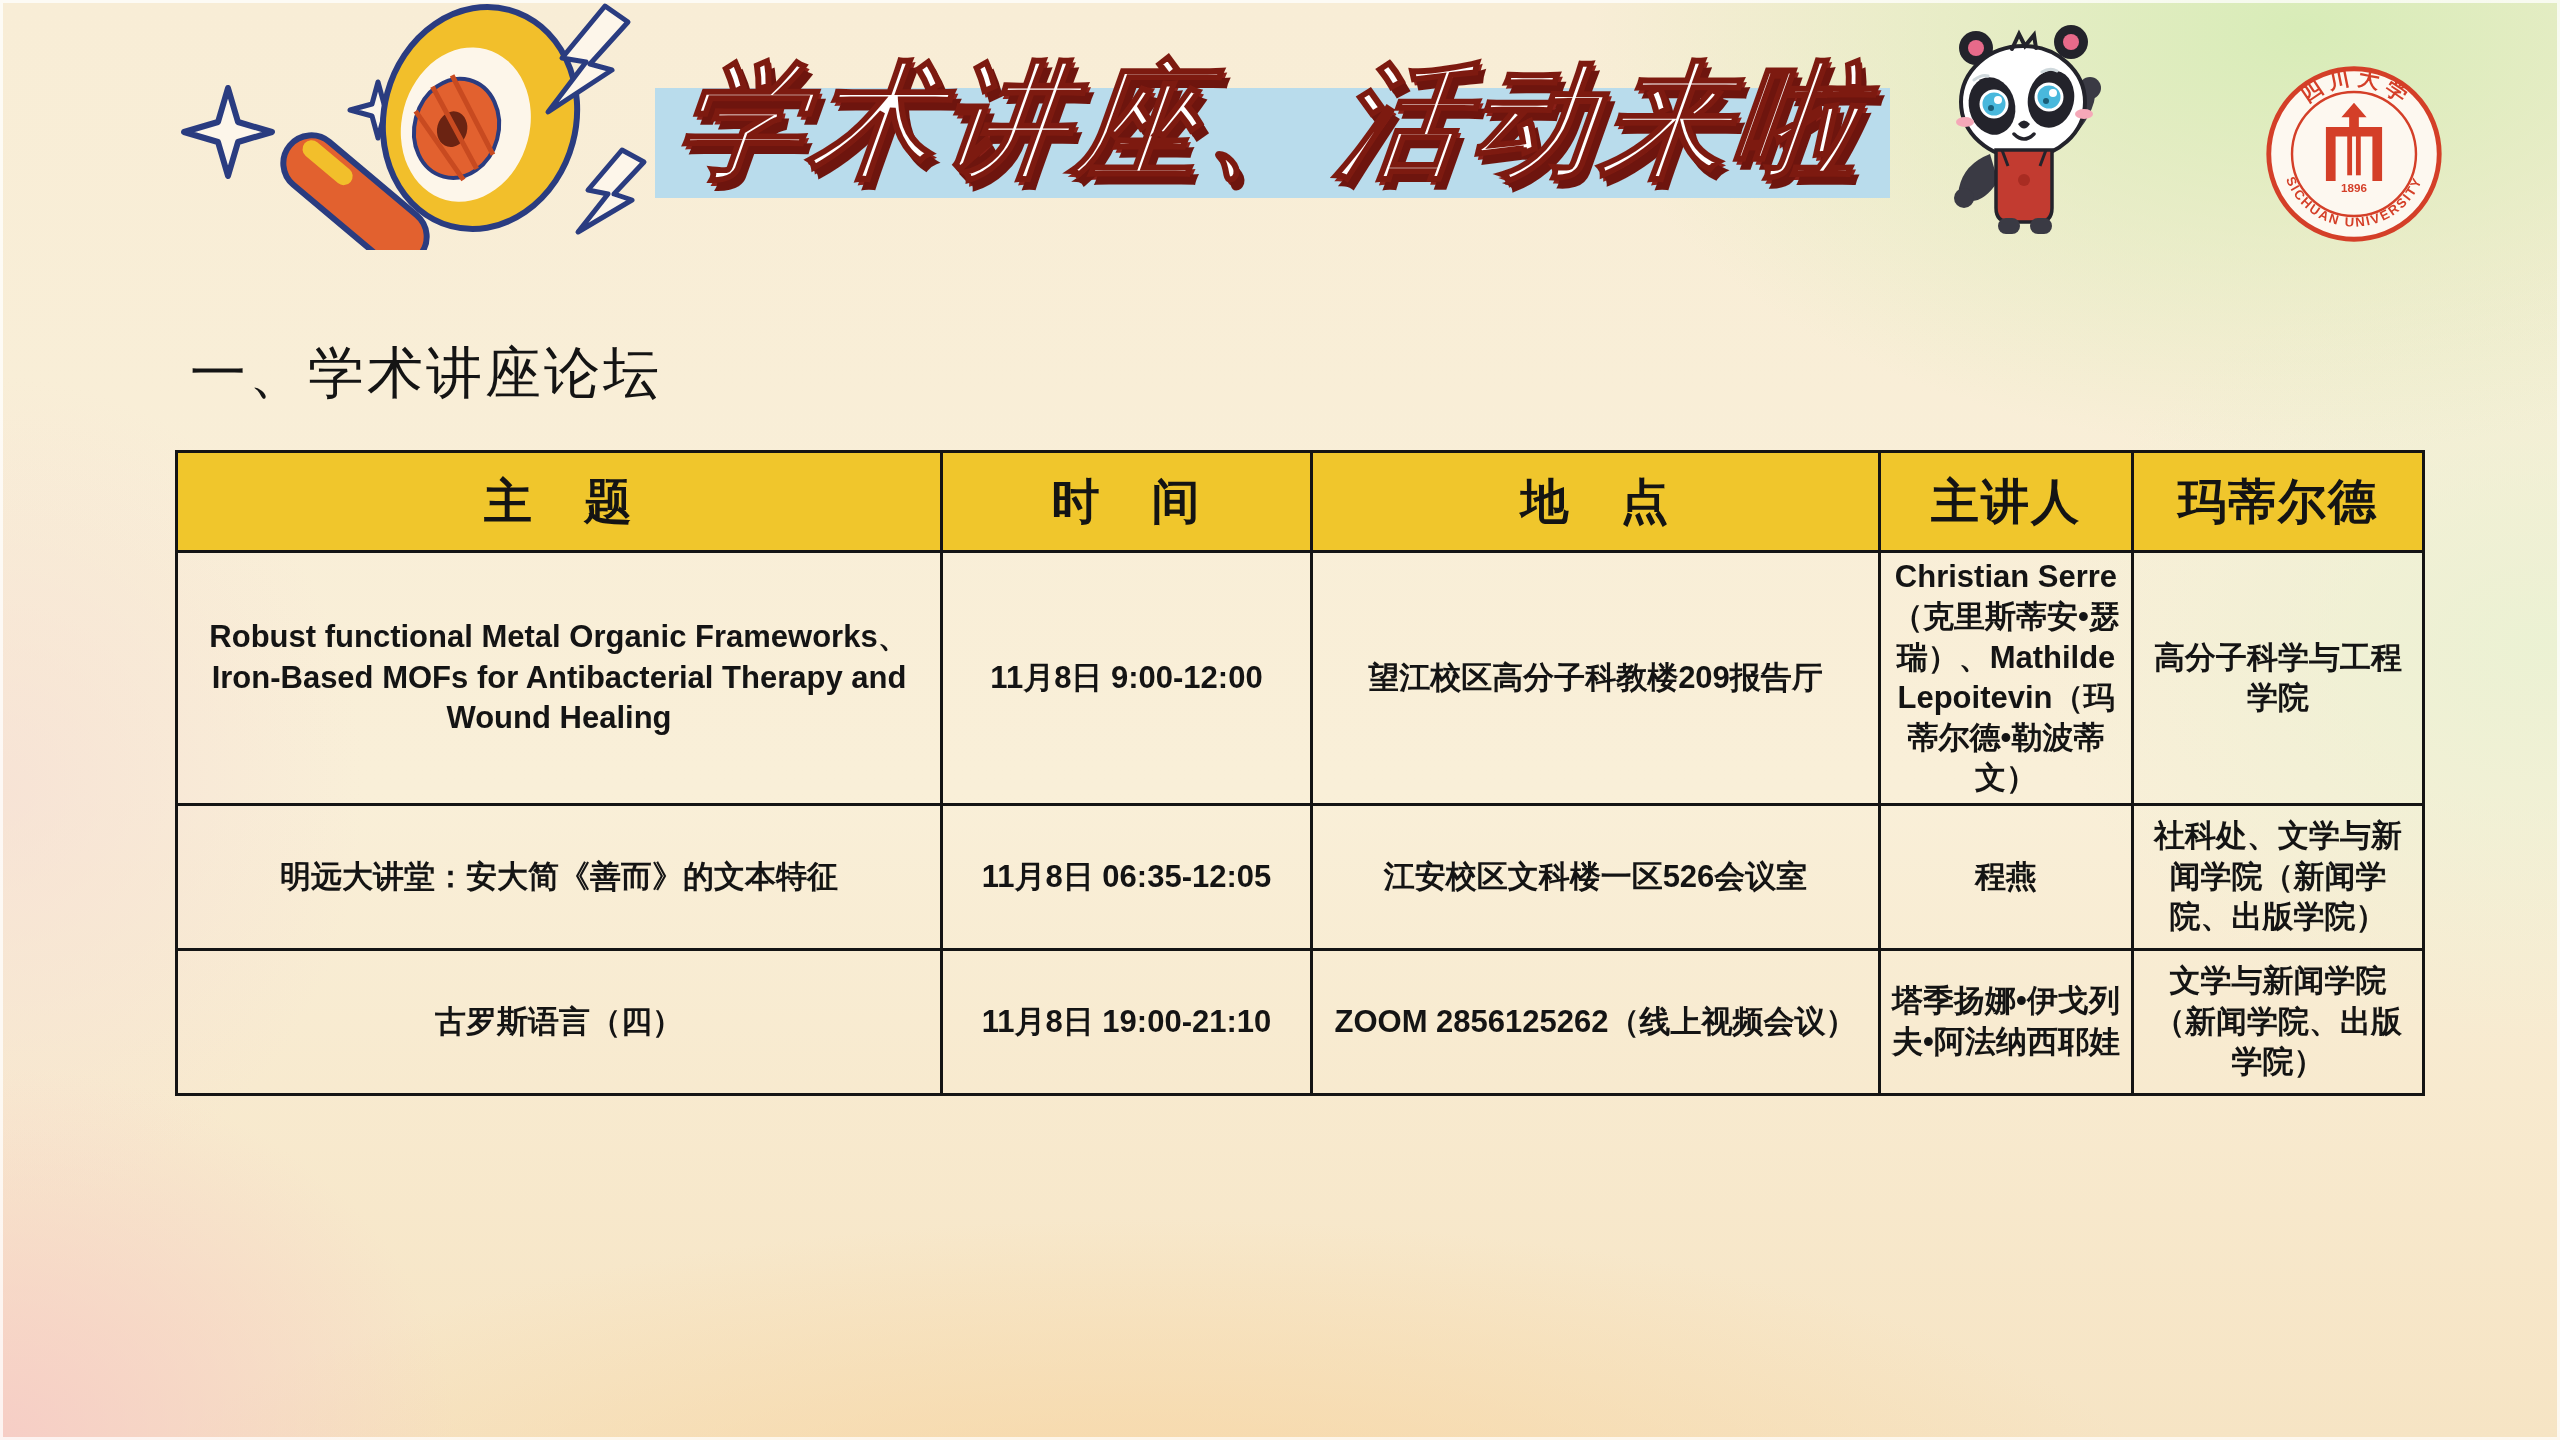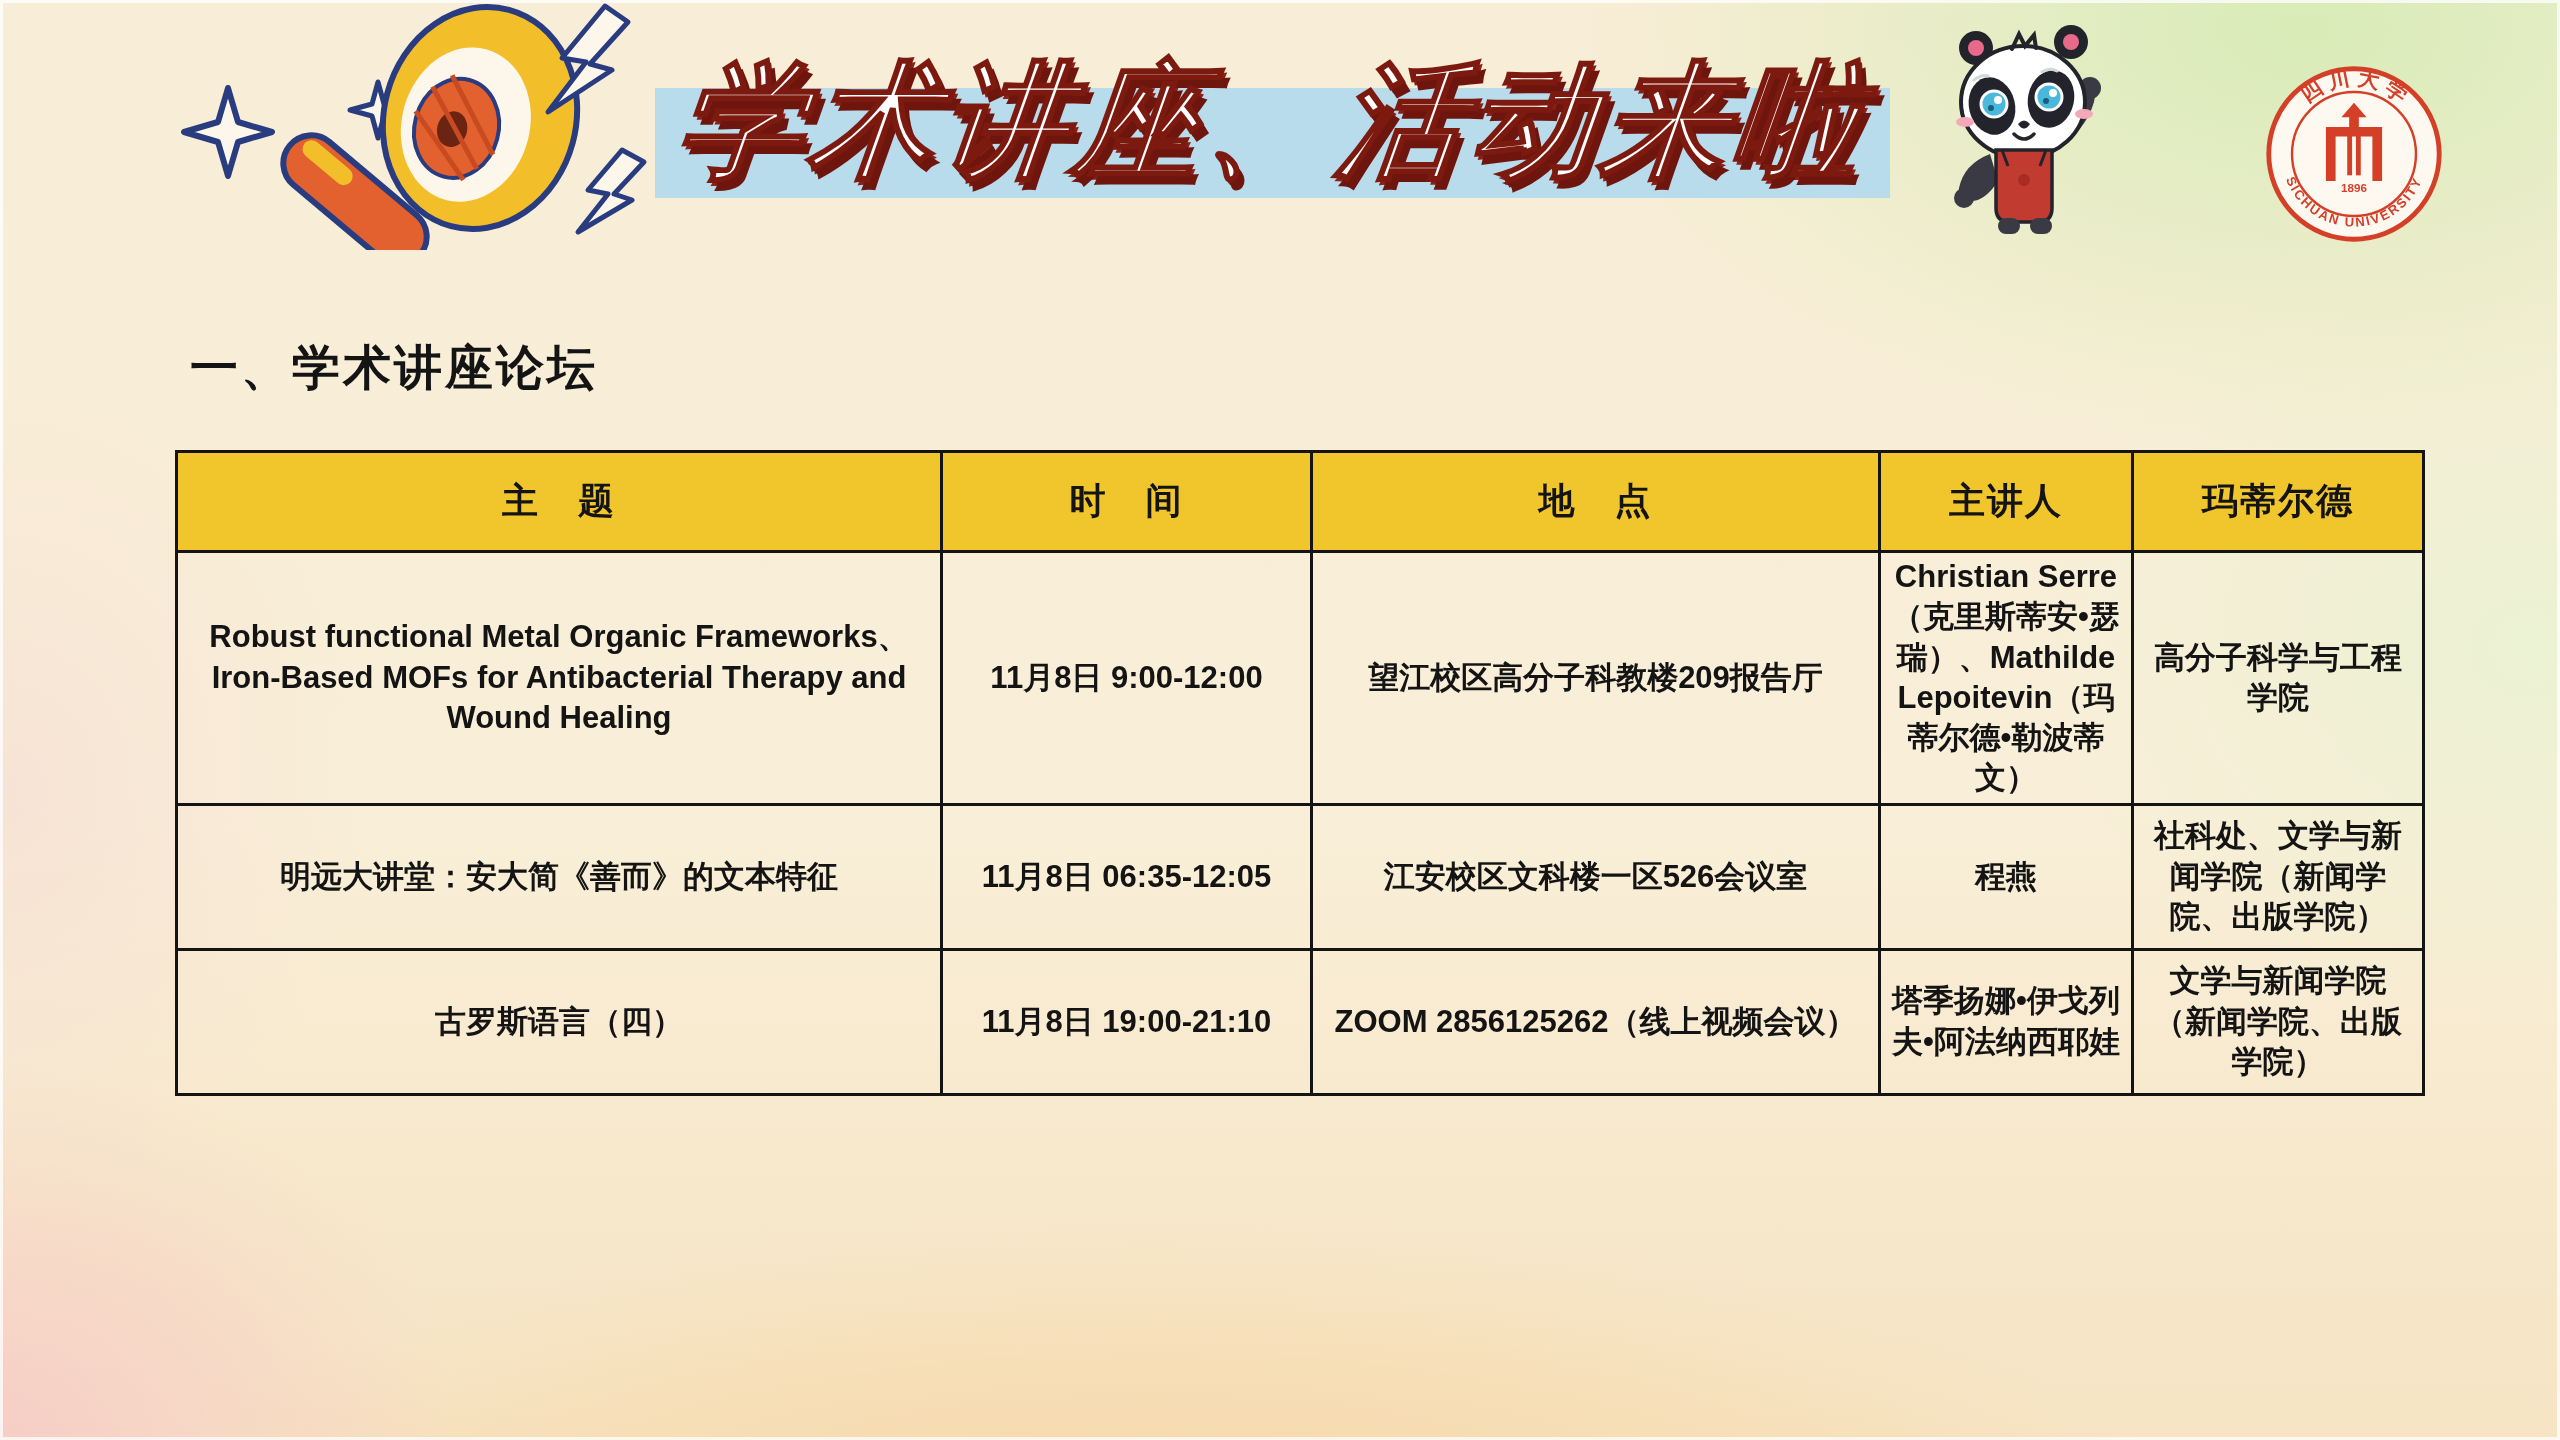--- a/index.html
+++ b/index.html
@@ -31,33 +31,33 @@
     background:#e4604a;border:5px solid #26336e;border-radius:42px;
     box-shadow:inset 0 -6px 0 rgba(255,255,255,.85), 0 3px 0 #26336e;
     display:flex;align-items:center;justify-content:center;
   }
   .date-badge span{
     font-family:"Liberation Serif",serif;font-size:44px;color:#ffffff;letter-spacing:1px;white-space:nowrap;
   }
   .deco-svg{position:absolute;}
   
   .section-heading{
-    position:absolute;left:190px;top:336px;font-size:48px;color:#141414;
-    letter-spacing:3px;font-weight:700;
+    position:absolute;left:190px;top:336px;font-size:56px;color:#141414;
+    letter-spacing:3px;font-weight:400;
   }
   
   table.sched{
     position:absolute;left:175px;top:450px;border-collapse:collapse;table-layout:fixed;
     width:2247px;
   }
   table.sched th,table.sched td{
     border:3px solid #141414;text-align:center;vertical-align:middle;
     padding:4px 8px;color:#141414;font-weight:700;word-break:break-word;
   }
-  table.sched th{background:#f0c62c;font-size:36px;letter-spacing:2px;height:89px;}
+  table.sched th{background:#f0c62c;font-size:48px;letter-spacing:2px;height:89px;}
   table.sched td{font-size:31px;line-height:1.3;background:transparent;}
   td.cell-speaker{font-size:30px;}
   tr.r1{height:145px;} tr.r2{height:220px;} tr.r3{height:145px;} tr.r4{height:140px;} tr.r5{height:145px;}
 </style>
 </head>
 <body>
 
 <div class="stage">
 
   <svg class="deco-svg" style="left:150px;top:0;width:520px;height:250px" viewBox="0 0 520 250">

